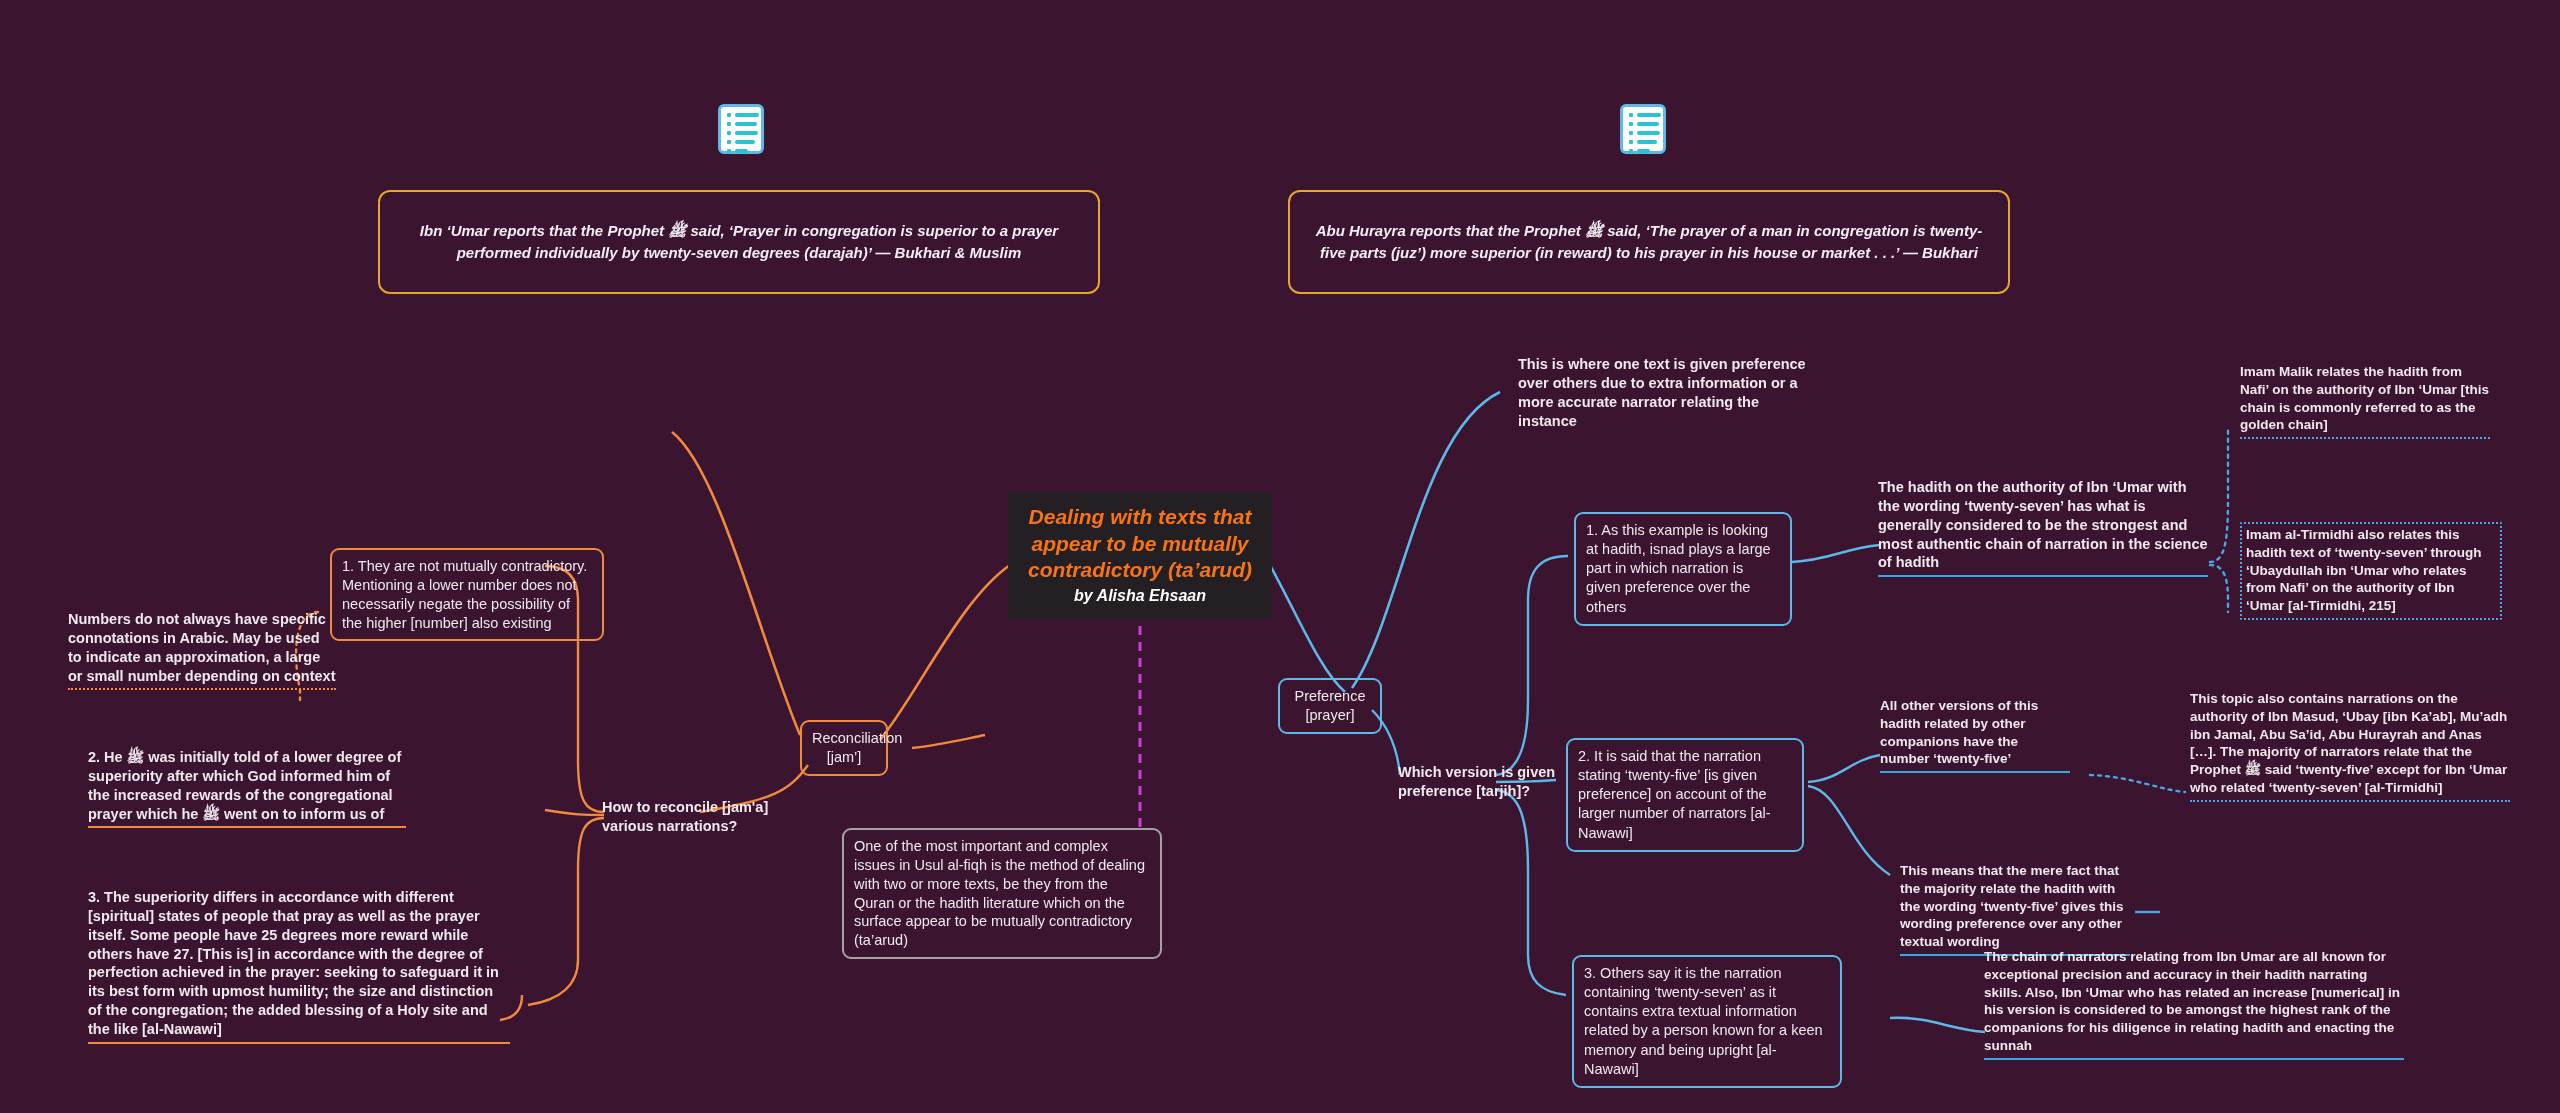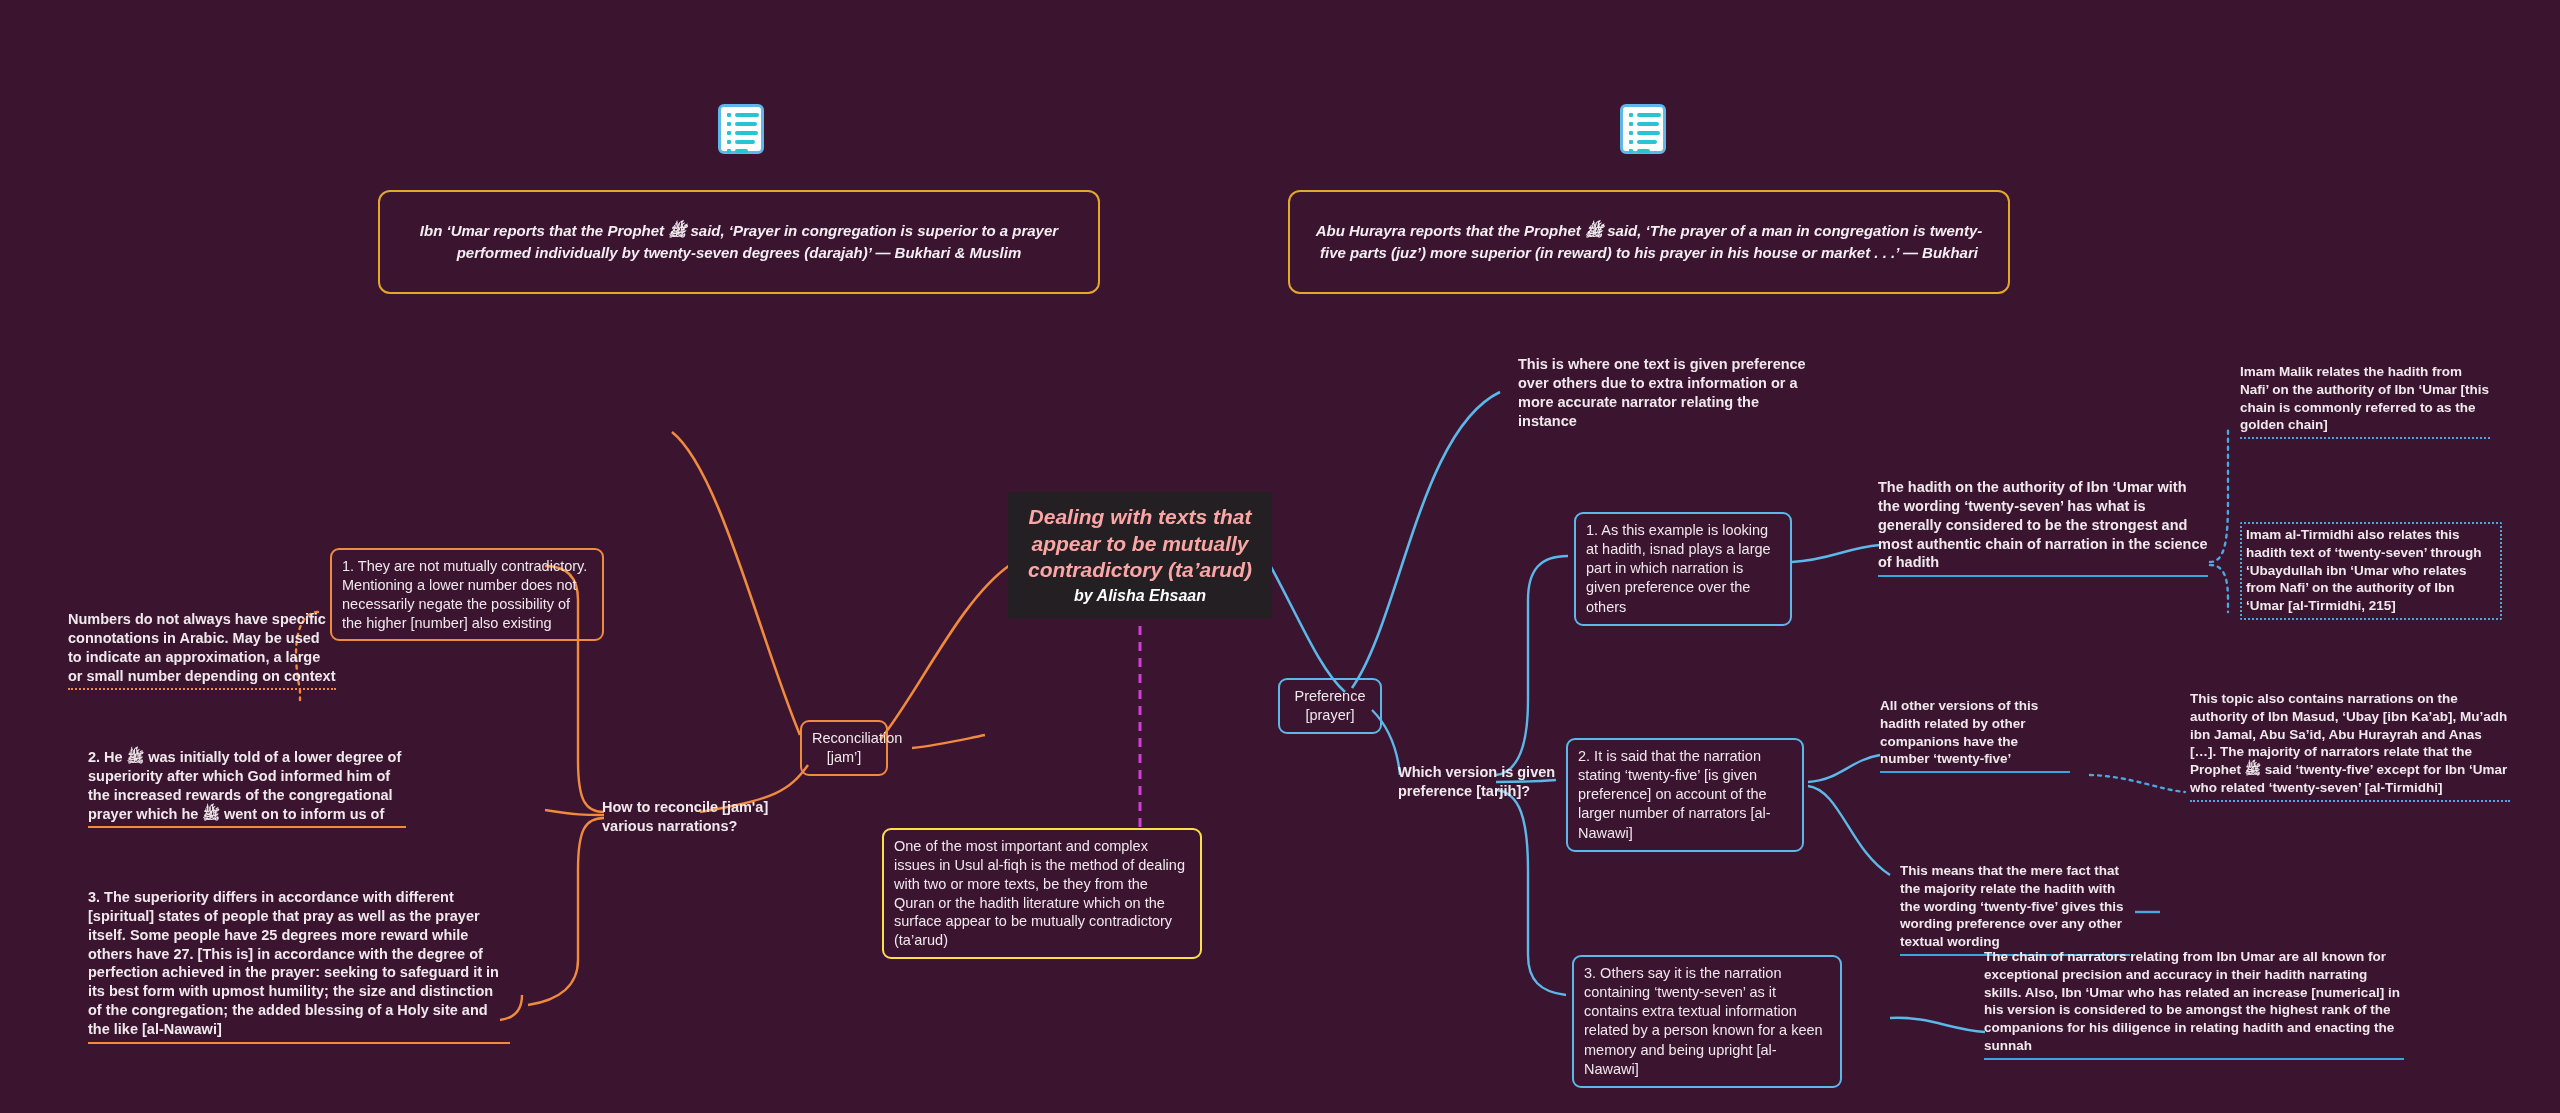--- a/index.html
+++ b/index.html
@@ -34,31 +34,31 @@
     padding:28px 14px;text-align:center;
     font-style:italic;font-weight:bold;font-size:15px;line-height:1.45;
     color:#f3eef1;background:transparent;
   }
 
   
   .central{
     position:absolute;background:#231f22;border-radius:3px;
     padding:12px 14px 14px 14px;text-align:center;box-sizing:border-box;
   }
-  .central .t1{font-style:italic;font-weight:bold;font-size:21px;line-height:1.27;color:#fca5a5;}
+  .central .t1{font-style:italic;font-weight:bold;font-size:21px;line-height:1.27;color:#f97316;}
   .central .t2{font-style:italic;font-weight:bold;font-size:16px;margin-top:3px;color:#ffffff;}
 
   
   .boxed{
     position:absolute;box-sizing:border-box;border-radius:9px;
     padding:7px 10px;background:transparent;
   }
   .boxed.orange{border:2px solid #f08a3c;}
   .boxed.blue{border:2px solid #5bb8e8;}
-  .boxed.magenta{border:2px solid #fde047;margin-left:40px;}
+  .boxed.magenta{border:2px solid #a3a3a3;}
   .boxed .txt{font-size:14.5px;}
   .hub{text-align:center;font-size:15.5px;line-height:1.3;}
 
   
   .leaf{position:absolute;box-sizing:border-box;font-weight:bold;}
   .leaf .txt{padding-bottom:3px;}
   .ul-orange{border-bottom:2px solid #f08a3c;}
   .ul-blue{border-bottom:2.5px solid #35a8e0;}
   .ul-dot-orange{border-bottom:2.5px dotted #f08a3c;}
   .ul-dot-blue{border-bottom:2.5px dotted #4aa8e0;}

